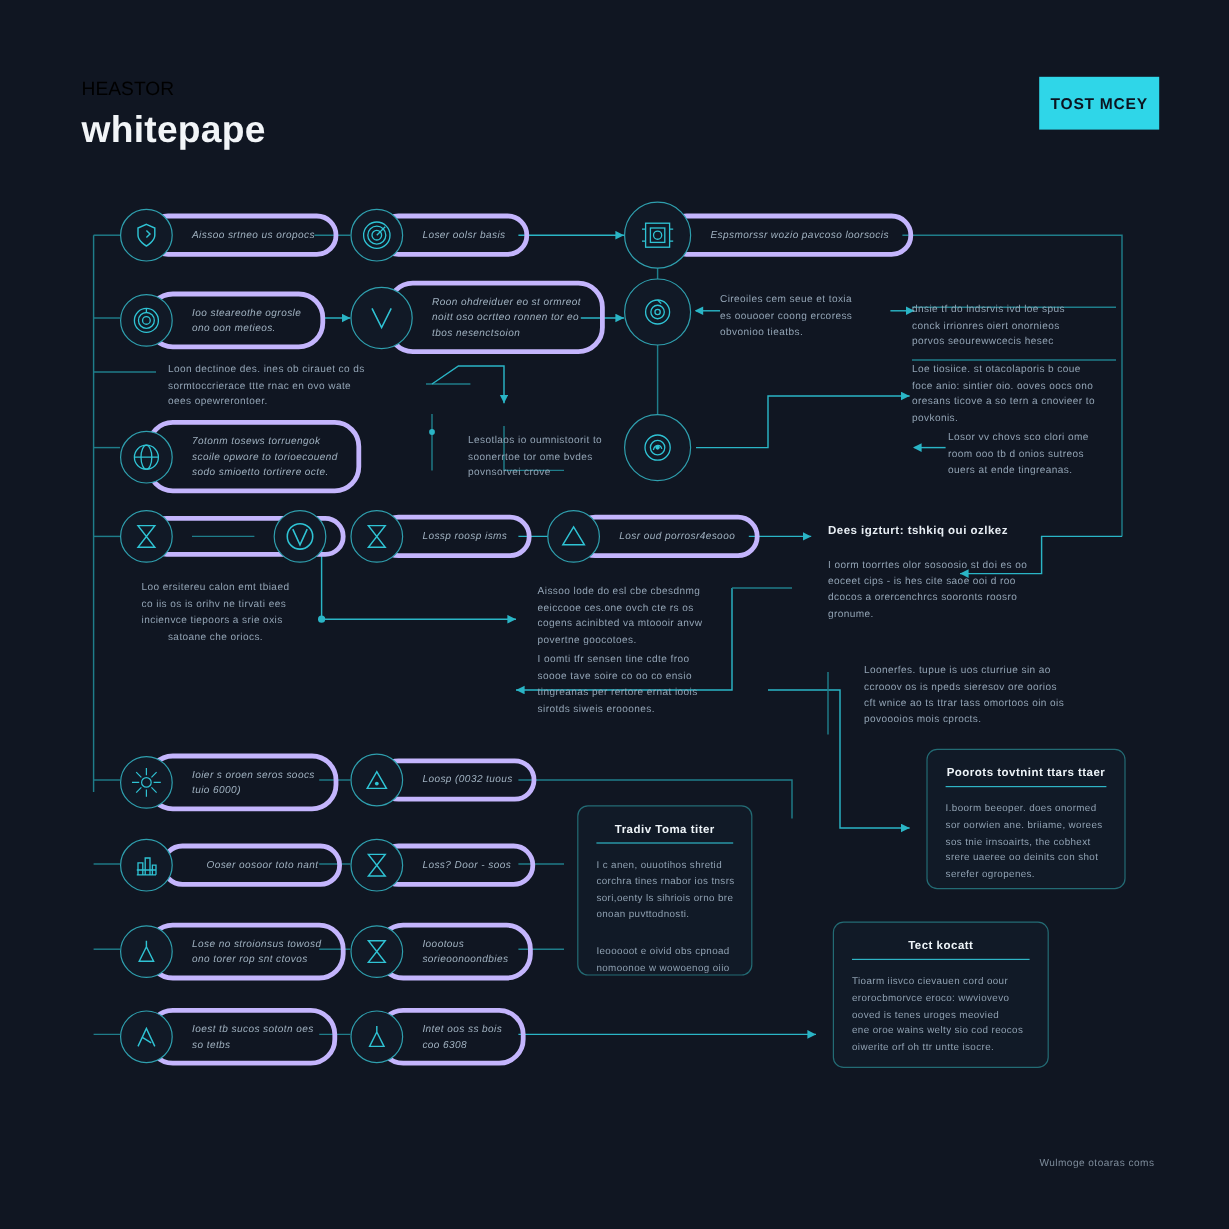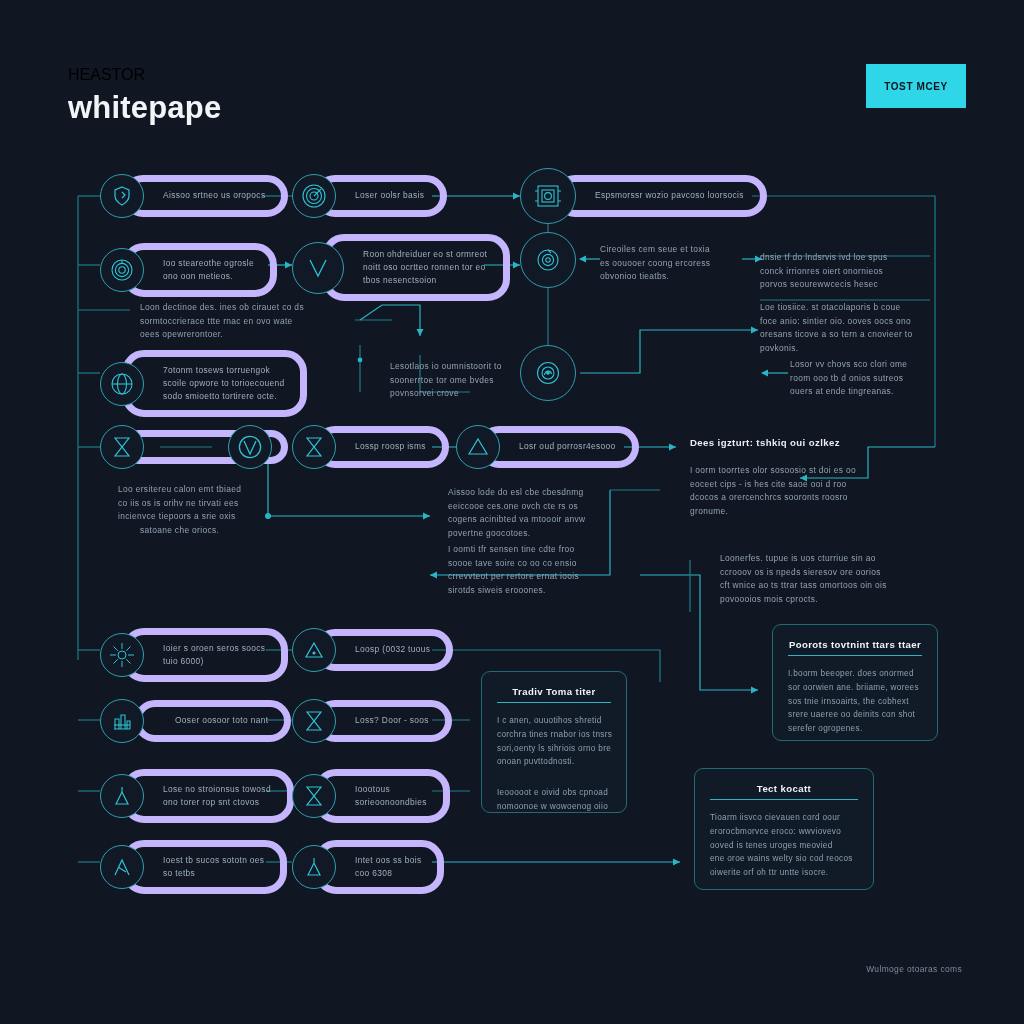--- a/index.html
+++ b/index.html
@@ -16,21 +16,21 @@
   .hdr{ position:absolute; left:68px; top:66px; }
   .hdr-title{
     font-size:31px; font-weight:bold; color:#f2f5f8;
     letter-spacing:.2px; margin-top:6px;
   }
   .cta{
     position:absolute; right:58px; top:64px;
     width:100px; height:44px;
     background:#2fd6e8;
     display:flex; align-items:center; justify-content:center;
-    color:#0c1420; font-size:10px; font-weight:bold; letter-spacing:.6px;
+    color:#0c1420; font-size:13px; font-weight:bold; letter-spacing:.6px;
     cursor:pointer;
   }
 
   
   .node{
     position:absolute;
     display:flex; align-items:center;
     cursor:pointer;
   }
   .node .ring{
@@ -38,28 +38,29 @@
     border:1.3px solid #2f9fae;
     border-radius:50%;
     flex:0 0 auto;
     display:flex; align-items:center; justify-content:center;
     background:#111926;
     position:relative; z-index:3;
   }
   .node .pill{
     margin-left:-22px;
     padding:7px 16px 7px 34px;
-    border:7px solid #c4b5fd;
+    border:4px solid #c4b5fd;
     border-radius:22px;
     min-height:34px;
     display:flex; flex-direction:column; justify-content:center;
     color:#9fb0bf;
     font-size:8.4px; line-height:1.55;
     letter-spacing:.35px;
     z-index:1;
+    font-style:italic;
   }
   .node .pill span{ display:block; white-space:nowrap; }
 
   
   .tblock{
     position:absolute;
     color:#92a3b4;
     font-size:8.4px; line-height:1.62; letter-spacing:.35px;
   }
   .tblock span{ display:block; white-space:nowrap; }
@@ -464,21 +465,21 @@
   <div class="tblock" style="left:448px; top:486px;">
     <span>Aissoo lode do esl cbe cbesdnmg</span>
     <span>eeiccooe ces.one ovch cte rs os</span>
     <span>cogens acinibted  va mtoooir anvw</span>
     <span>povertne goocotoes.</span>
   </div>
 
   <div class="tblock" style="left:448px; top:543px;">
     <span>I oomti tfr sensen tine  cdte  froo</span>
     <span>soooe tave soire  co oo co ensio</span>
-    <span>crrevvteot per rertore ernat ioois</span>
+    <span>tingreanas per rertore ernat ioois</span>
     <span>sirotds siweis erooones.</span>
   </div>
 
   <div class="tblock" style="left:720px; top:552px;">
     <span>Loonerfes. tupue is uos  cturriue  sin ao</span>
     <span>ccrooov os is npeds sieresov ore oorios</span>
     <span>cft wnice ao ts ttrar tass omortoos oin ois</span>
     <span>povoooios mois cprocts.</span>
   </div>
 

